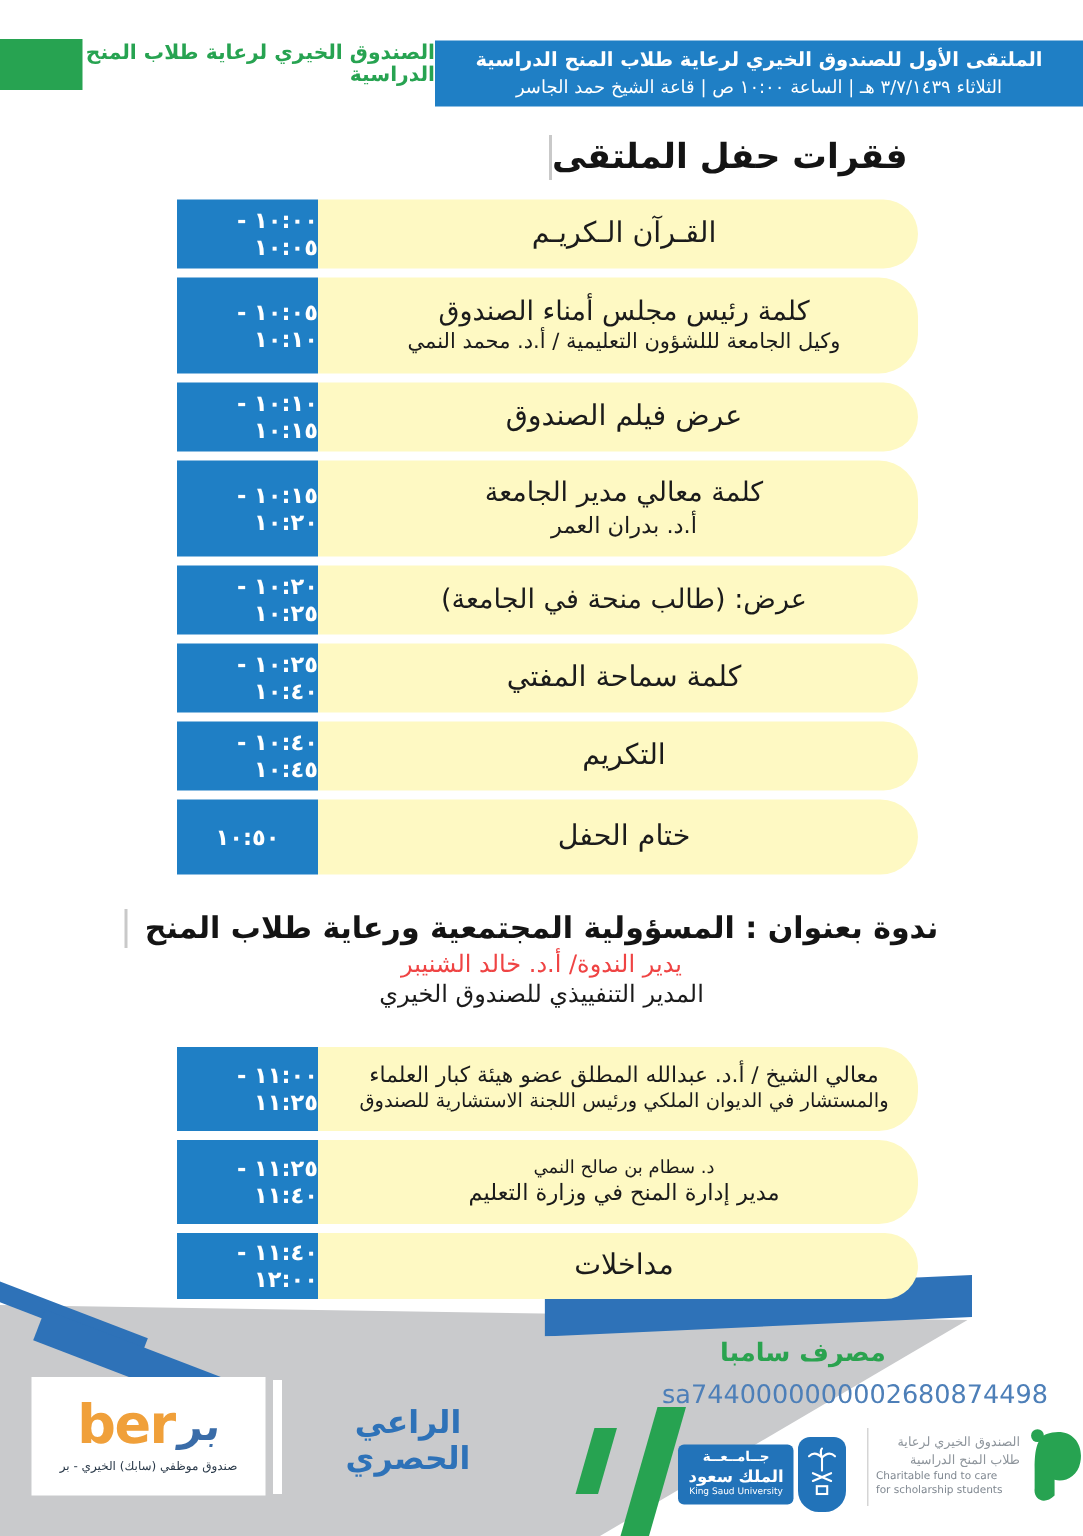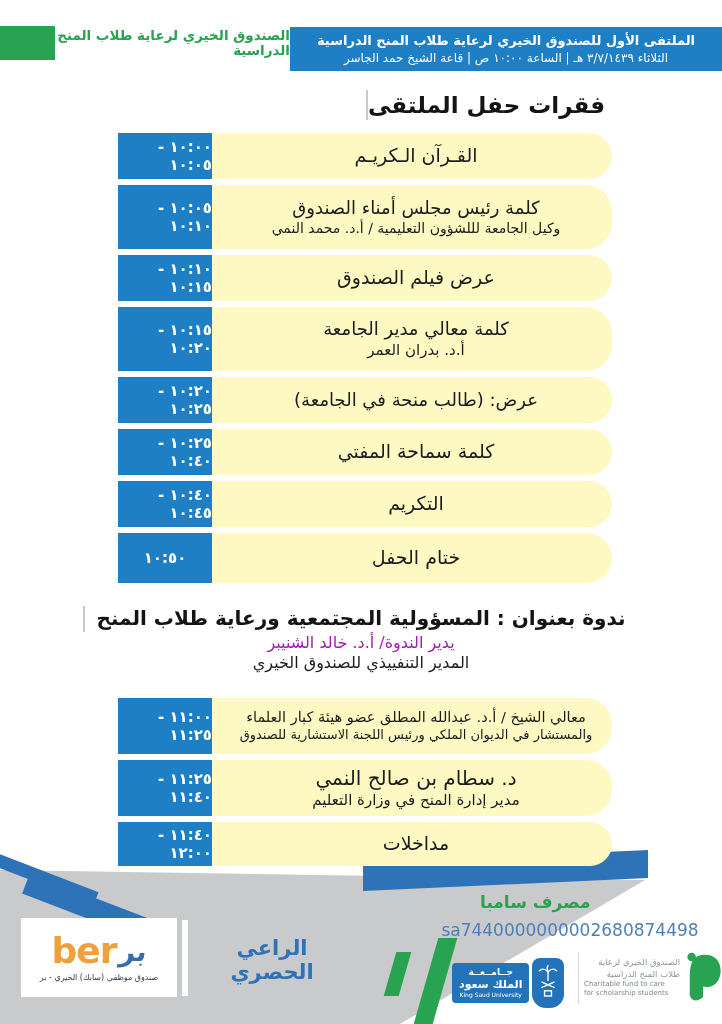--- a/index.html
+++ b/index.html
@@ -16,35 +16,35 @@
   .header-bar .h1{font-size:13px;font-weight:bold;line-height:1.45;}
   .header-bar .h2{font-size:12px;line-height:1.3;}
   
   .ceremony-title{position:absolute;top:90px;left:366px;display:flex;direction:ltr;
         align-items:center;gap:0;z-index:3;}
   .vline{width:2px;height:30px;background:#c9c9c9;}
   .ceremony-title .txt{font-size:23px;font-weight:bold;color:#141414;direction:rtl;}
   .seminar-head{position:absolute;top:606px;left:0;width:722px;text-align:center;z-index:3;}
   .seminar-head .big{display:inline-block;position:relative;font-size:20px;font-weight:bold;color:#141414;}
   .seminar-head .big::before{content:"";position:absolute;left:-14px;top:0;width:2px;height:26px;background:#c9c9c9;}
-  .seminar-head .mod{font-size:16px;color:#a21caf;margin-top:3px;}
+  .seminar-head .mod{font-size:16px;color:#ef4444;margin-top:3px;}
   .seminar-head .modrole{font-size:16px;color:#1b1b1b;margin-top:1px;}
   
   .sched{position:absolute;left:118px;width:494px;z-index:2;}
   .sched.s1{top:133px;}
   .sched.s2{top:698px;}
   .srow{display:flex;direction:ltr;margin-bottom:6px;}
   .h46{height:46px}.h64{height:64px}.h50{height:50px}.h56{height:56px}.h44{height:44px}
   .time{width:94px;flex:0 0 94px;background:#1f7fc5;color:#fff;font-weight:bold;font-size:15px;
         display:flex;align-items:center;justify-content:center;direction:rtl;}
   .bar{flex:1;background:#fef9c3;border-radius:0 26px 26px 0;display:flex;flex-direction:column;
         align-items:center;justify-content:center;direction:rtl;color:#1b1b1b;padding:0 14px 0 22px;
         box-sizing:border-box;text-align:center;}
   .t1{font-size:19px;line-height:1.25;}
-  .t1.fs18{font-size:18px}.t1.fs16{font-size:20px}.t1.fs14{font-size:14.5px}
+  .t1.fs18{font-size:18px}.t1.fs16{font-size:12px}.t1.fs14{font-size:14.5px}
   .t2{font-size:14px;line-height:1.3;}
   .t2.fs12{font-size:13px}.t2.fs15{font-size:15px}
   
   .gray-wedge{position:absolute;left:0;top:855px;width:722px;height:169px;background:#c9cacc;
         clip-path:polygon(0 15px,645px 25px,400px 169px,0 169px);z-index:0;}
   .stripe-wide{position:absolute;left:363px;top:850px;width:285px;height:41px;background:#2e72b8;
         clip-path:polygon(0 13px,285px 0,285px 28px,0 41px);z-index:1;}
   .stripe-a{position:absolute;left:-6px;top:852px;width:112px;height:13px;background:#2e72b8;
         transform:rotate(21deg);transform-origin:left top;z-index:1;}
   .stripe-b{position:absolute;left:30px;top:873px;width:152px;height:22px;background:#2e72b8;

